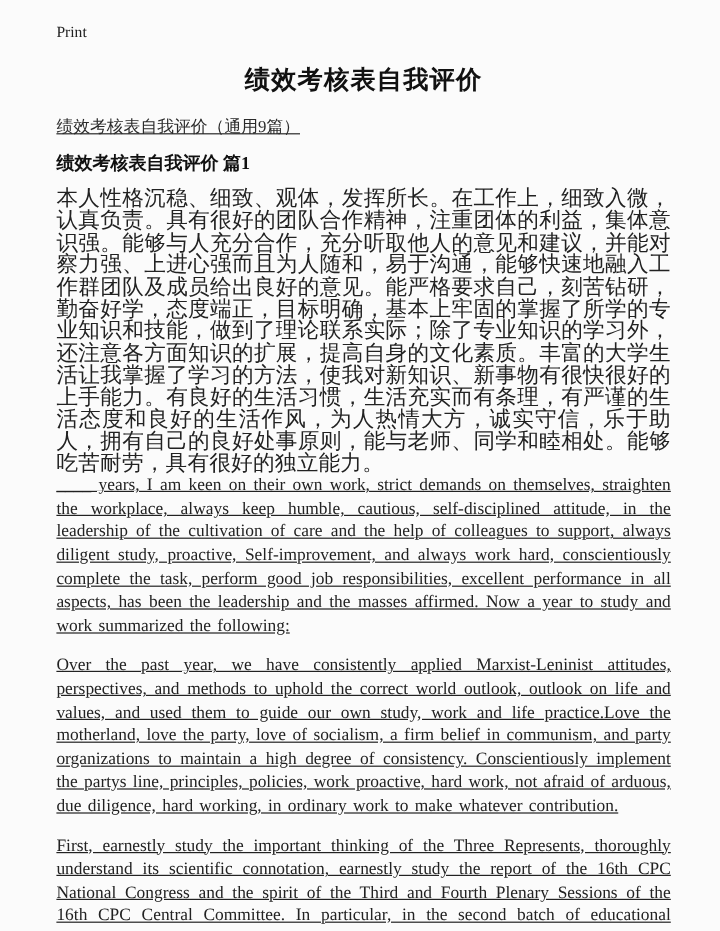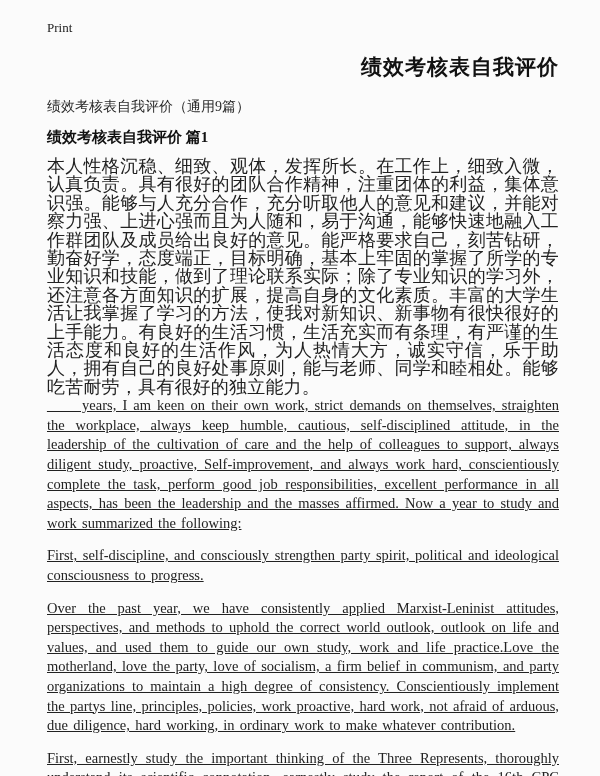--- a/index.html
+++ b/index.html
@@ -23,29 +23,30 @@
   }
   .print-link {
     font-size: 13px;
     color: #222;
     margin: 0 0 17px 0;
     display: inline-block;
   }
   .doc-title {
     font-size: 21px;
     font-weight: bold;
-    text-align: right;
+    text-align: center;
     margin: 0 0 17px 0;
     letter-spacing: 1px;
     color: #111;
   }
   .doc-subtitle {
     font-size: 14px;
     margin: 12px 0 12px 0;
     color: #2a2a2a;
+    text-decoration: underline;
   }
   .section-heading {
     font-size: 15px;
     font-weight: bold;
     margin: 12px 0 10px 0;
     color: #111;
   }
   .section-heading.second {
     margin-top: 13px;
     margin-bottom: 20px;
@@ -83,19 +84,18 @@
 
   <p class="doc-subtitle">绩效考核表自我评价（通用9篇）</p>
 
   <h2 class="section-heading">绩效考核表自我评价 篇1</h2>
 
   <p class="para cn">本人性格沉稳、细致、观体，发挥所长。在工作上，细致入微，认真负责。具有很好的团队合作精神，注重团体的利益，集体意识强。能够与人充分合作，充分听取他人的意见和建议，并能对察力强、上进心强而且为人随和，易于沟通，能够快速地融入工作群团队及成员给出良好的意见。能严格要求自己，刻苦钻研，勤奋好学，态度端正，目标明确，基本上牢固的掌握了所学的专业知识和技能，做到了理论联系实际；除了专业知识的学习外，还注意各方面知识的扩展，提高自身的文化素质。丰富的大学生活让我掌握了学习的方法，使我对新知识、新事物有很快很好的上手能力。有良好的生活习惯，生活充实而有条理，有严谨的生活态度和良好的生活作风，为人热情大方，诚实守信，乐于助人，拥有自己的良好处事原则，能与老师、同学和睦相处。能够吃苦耐劳，具有很好的独立能力。</p>
 
 
   <p class="para en">____ years, I am keen on their own work, strict demands on themselves, straighten the workplace, always keep humble, cautious, self-disciplined attitude, in the leadership of the cultivation of care and the help of colleagues to support, always diligent study, proactive, Self-improvement, and always work hard, conscientiously complete the task, perform good job responsibilities, excellent performance in all aspects, has been the leadership and the masses affirmed. Now a year to study and work summarized the following:</p>
 
-  <p class="para en">First, self-discipline, and consciously strengthen party spirit, political and ideological consciousness to progress.</p>
 
   <p class="para en">Over the past year, we have consistently applied Marxist-Leninist attitudes, perspectives, and methods to uphold the correct world outlook, outlook on life and values, and used them to guide our own study, work and life practice.Love the motherland, love the party, love of socialism, a firm belief in communism, and party organizations to maintain a high degree of consistency. Conscientiously implement the partys line, principles, policies, work proactive, hard work, not afraid of arduous, due diligence, hard working, in ordinary work to make whatever contribution.</p>
 
   <p class="para en">First, earnestly study the important thinking of the Three Represents, thoroughly understand its scientific connotation, earnestly study the report of the 16th CPC National Congress and the spirit of the Third and Fourth Plenary Sessions of the 16th CPC Central Committee. In particular, in the second batch of educational campaigns to maintain the advanced nature of CPC members, which began in July this year, we have carefully and</p>
 
 </div>
 
 </body></html>

